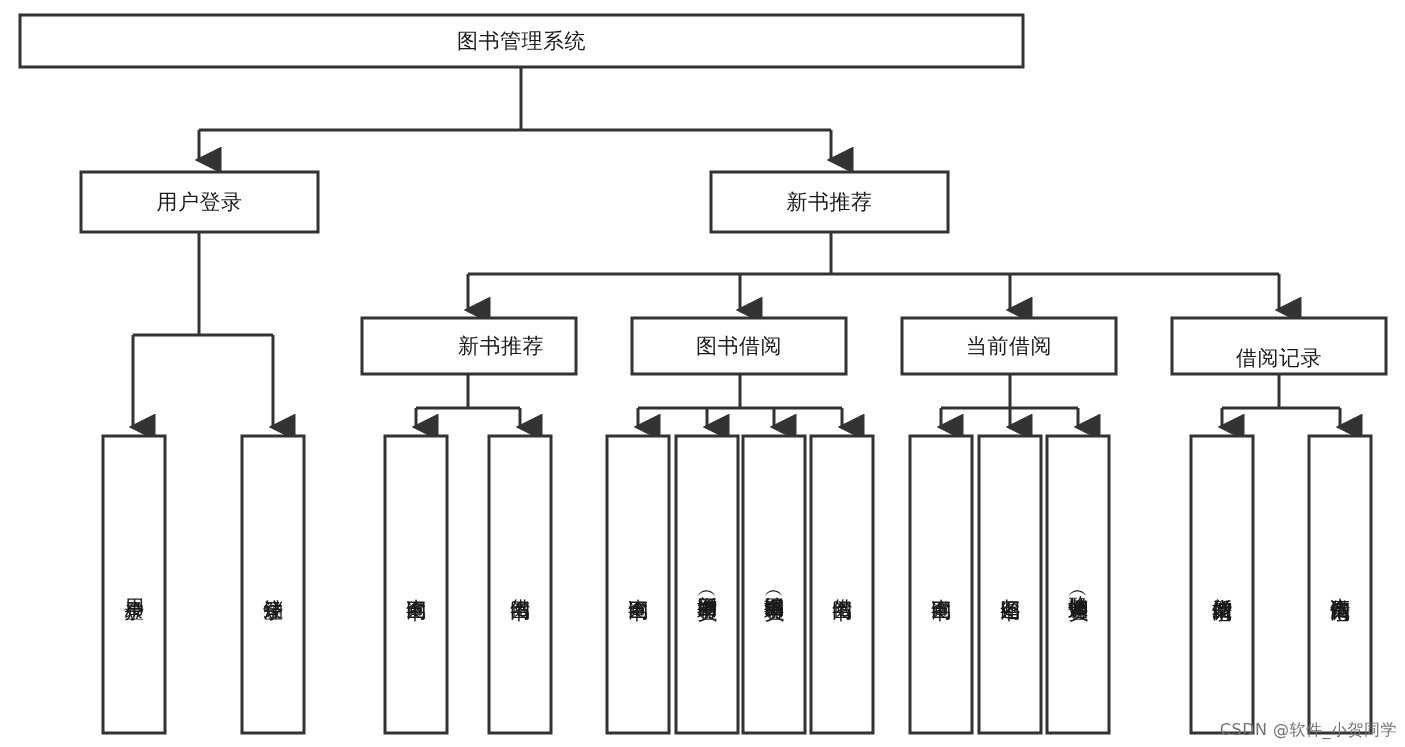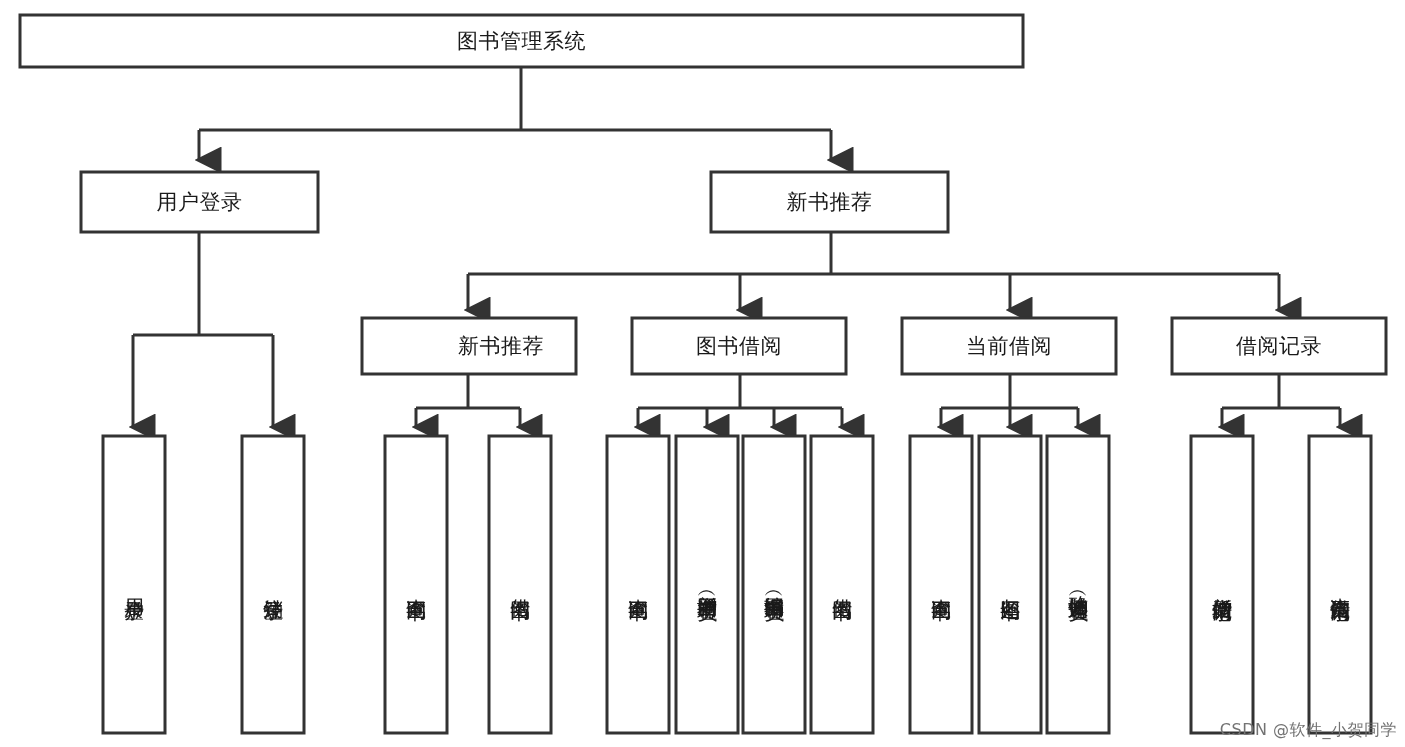--- a/index.html
+++ b/index.html
@@ -159,21 +159,21 @@
   </svg>
 
   <div class="node-label-h" style="left:20px; top:15px; width:1003px; height:52px;">图书管理系统</div>
 
   <div class="node-label-h" style="left:81px; top:172px; width:237px; height:60px;">用户登录</div>
   <div class="node-label-h" style="left:711px; top:172px; width:237px; height:60px;">新书推荐</div>
 
   <div class="node-label-h" style="left:384px; top:318px; width:234px; height:56px;">新书推荐</div>
   <div class="node-label-h" style="left:632px; top:318px; width:214px; height:56px;">图书借阅</div>
   <div class="node-label-h" style="left:902px; top:318px; width:214px; height:56px;">当前借阅</div>
-  <div class="node-label-h" style="left:1172px; top:318px; width:214px; height:56px;">借阅记录</div>
+  <div class="node-label-h" style="left:1172px; top:330px; width:214px; height:56px;">借阅记录</div>
 
   <div class="node-label-v" style="left:103px; top:436px; width:62px; height:297px;">用户登录</div>
   <div class="node-label-v" style="left:242px; top:436px; width:62px; height:297px;">注销登录</div>
 
   <div class="node-label-v" style="left:385px; top:436px; width:62px; height:297px;">查询图书</div>
   <div class="node-label-v" style="left:489px; top:436px; width:62px; height:297px;">借阅图书</div>
 
   <div class="node-label-v" style="left:607px; top:436px; width:62px; height:297px;">查询图书</div>
   <div class="node-label-v" style="left:676px; top:436px; width:62px; height:297px;">新增图书（管理员）</div>
   <div class="node-label-v" style="left:743px; top:436px; width:62px; height:297px;">编辑图书（管理员）</div>

